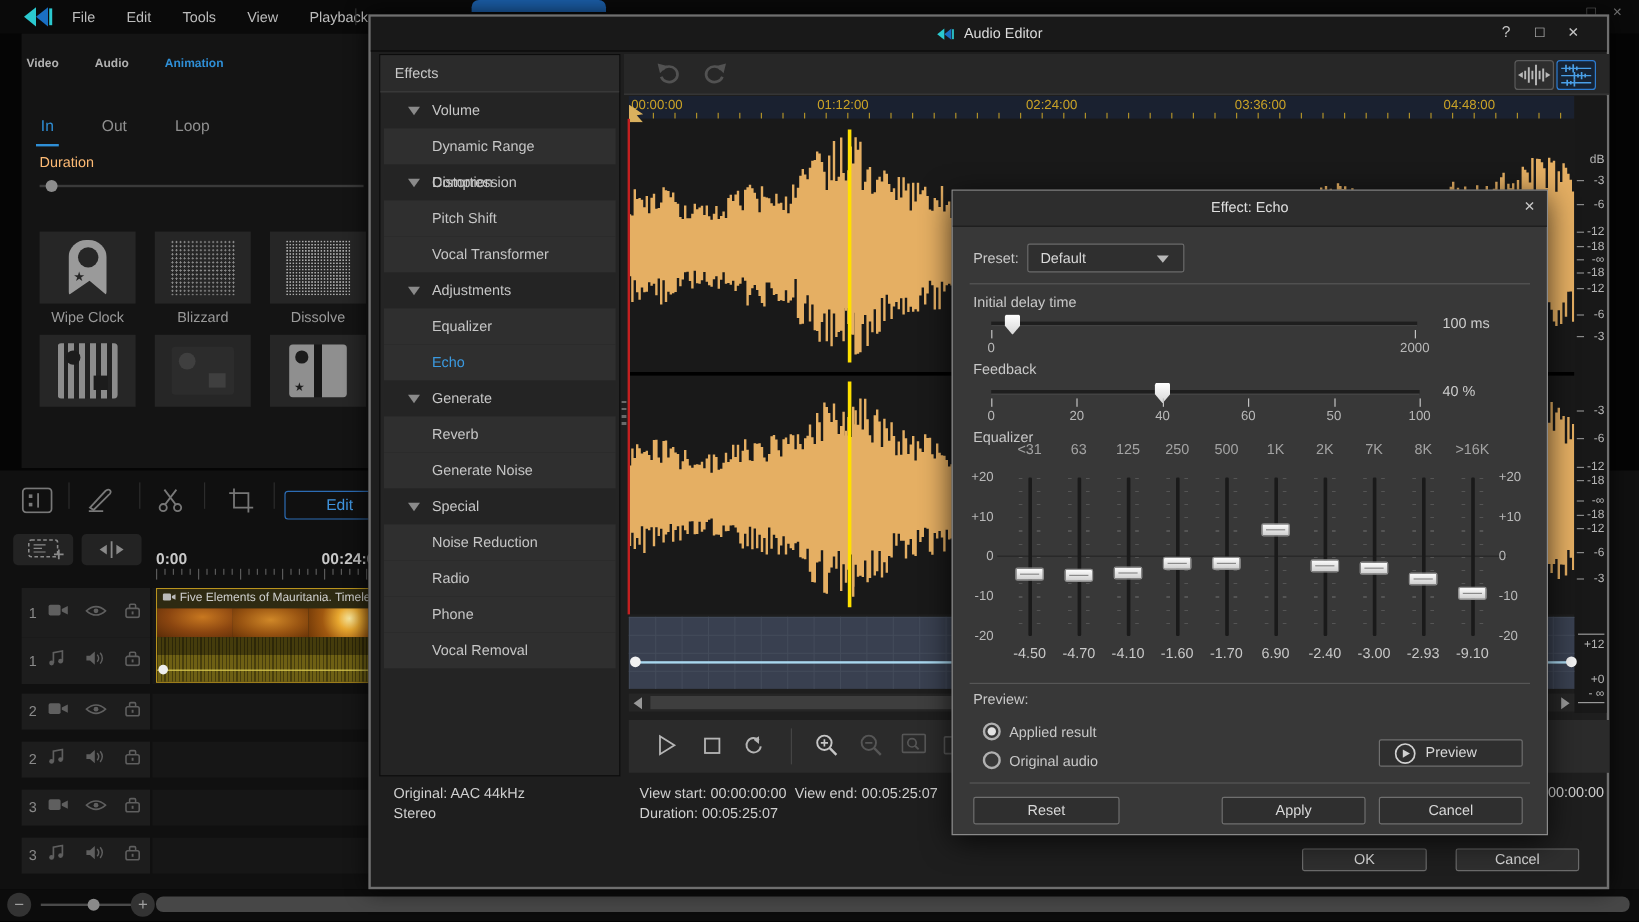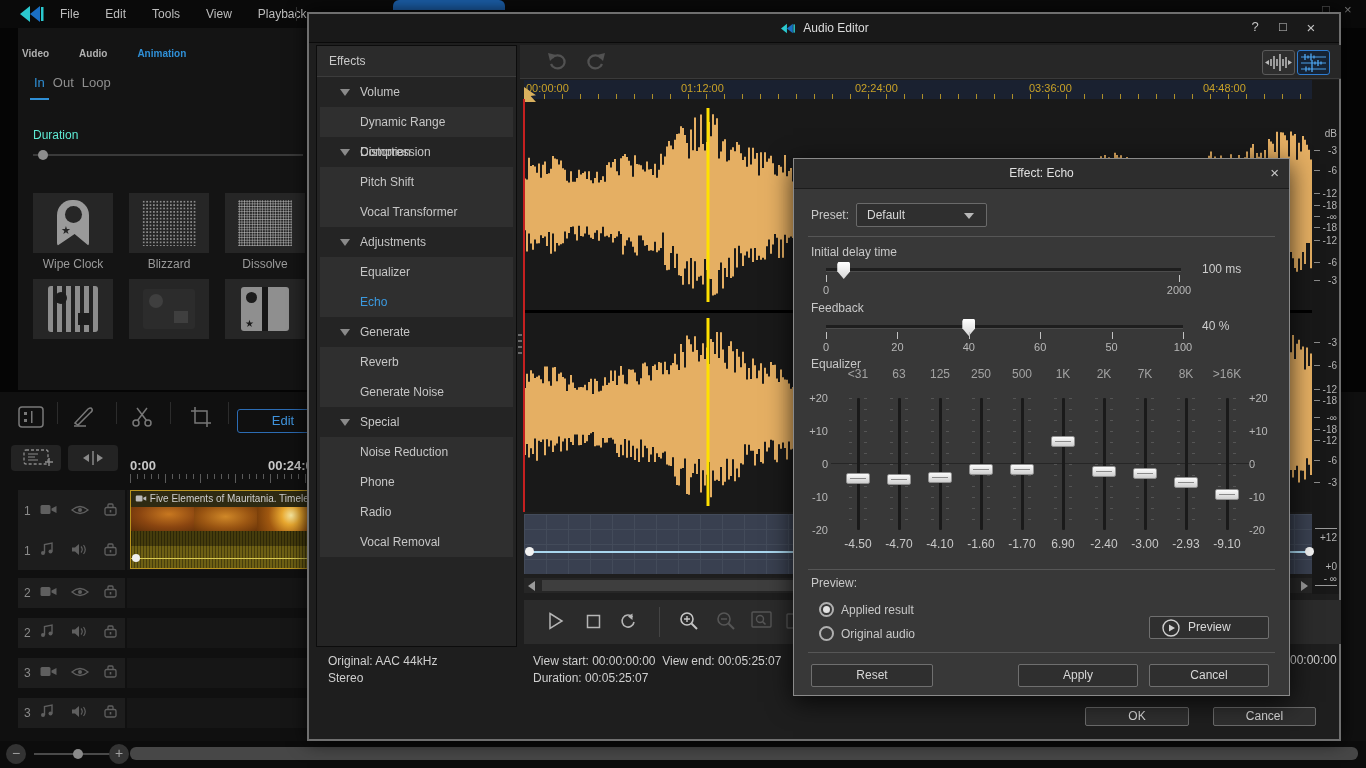--- a/index.html
+++ b/index.html
@@ -7,24 +7,24 @@
           font-family:"Liberation Sans",sans-serif;color:#ccc;-webkit-font-smoothing:antialiased;}
   .abs{position:absolute;}
   
   #menubar{position:absolute;left:0;top:0;width:1366px;height:28px;background:#0a0a0a;}
   #menu-items{position:absolute;left:60px;top:0;height:28px;display:flex;align-items:center;gap:26px;font-size:12px;color:#bdbdbd;}
   .menu-item{cursor:default;}
   #app-logo{position:absolute;left:17px;top:3px;}
   #left-panel{position:absolute;left:18px;top:28px;width:292px;height:362px;background:#141414;}
   #media-tabs{position:absolute;left:4px;top:20px;display:flex;gap:30px;font-size:10px;font-weight:bold;color:#b0b0b0;}
   .tab.active{color:#2f8fd6;}
-  #sub-tabs{position:absolute;left:12px;top:47px;display:flex;font-size:13px;color:#8f8f8f;}
+  #sub-tabs{position:absolute;left:12px;top:69px;display:flex;gap:32px;font-size:13px;color:#8f8f8f;}
   .subtab{padding:0 4px 8px 4px;}
   .subtab.active{color:#2f8fd6;border-bottom:2px solid #2f8fd6;}
-  #duration-label{position:absolute;left:15px;top:100px;font-size:12px;color:#5eead4;}
+  #duration-label{position:absolute;left:15px;top:100px;font-size:12px;color:#fdba74;}
   #duration-slider{position:absolute;left:15px;top:126px;width:270px;height:2px;background:#3a3a3a;}
   #duration-handle{position:absolute;left:5px;top:-4px;width:10px;height:10px;border-radius:50%;background:#8c8c8c;}
   #transitions-grid{position:absolute;left:15px;top:165px;width:276px;}
   .thumb{position:absolute;width:80px;height:60px;background:#262626;overflow:hidden;}
   .thumb-label{position:absolute;width:80px;text-align:center;font-size:12px;color:#9a9a9a;}
   .glyph{position:absolute;left:50%;top:50%;transform:translate(-50%,-50%);}
   .v-wipe-clock .glyph{width:32px;height:46px;background:#9a9a9a;border-radius:15px 15px 3px 3px;
       clip-path:polygon(0 0,100% 0,100% 100%,55% 74%,0 100%);}
   .v-wipe-clock .glyph::before{content:"";position:absolute;left:8px;top:6px;width:17px;height:17px;border-radius:50%;background:#262626;}
   .v-wipe-clock .glyph::after{content:"★";position:absolute;left:4px;top:24px;font-size:11px;color:#262626;}
@@ -466,22 +466,22 @@
           <div class="fx-row item">Pitch Shift</div>
           <div class="fx-row item">Vocal Transformer</div>
           <div class="fx-row category">Adjustments<div class="fx-tri"></div></div>
           <div class="fx-row item">Equalizer</div>
           <div class="fx-row item selected">Echo</div>
           <div class="fx-row category">Generate<div class="fx-tri"></div></div>
           <div class="fx-row item">Reverb</div>
           <div class="fx-row item">Generate Noise</div>
           <div class="fx-row category">Special<div class="fx-tri"></div></div>
           <div class="fx-row item">Noise Reduction</div>
+          <div class="fx-row item">Radio</div>
           <div class="fx-row item">Phone</div>
-          <div class="fx-row item">Radio</div>
           <div class="fx-row item">Vocal Removal</div>
         </div>
     </div>
     <div id="fx-splitter"></div>
 
     <div id="wave-toolbar">
       <div class="abs" style="left:27px;top:6px;">
         <svg width="22" height="20" viewBox="0 0 22 20">
             <path d="M5 7 A7 6.5 0 1 1 4 13" fill="none" stroke="#525252" stroke-width="2.2"></path>
             <polygon points="1,2 9,4 3,10" fill="#525252"></polygon>

